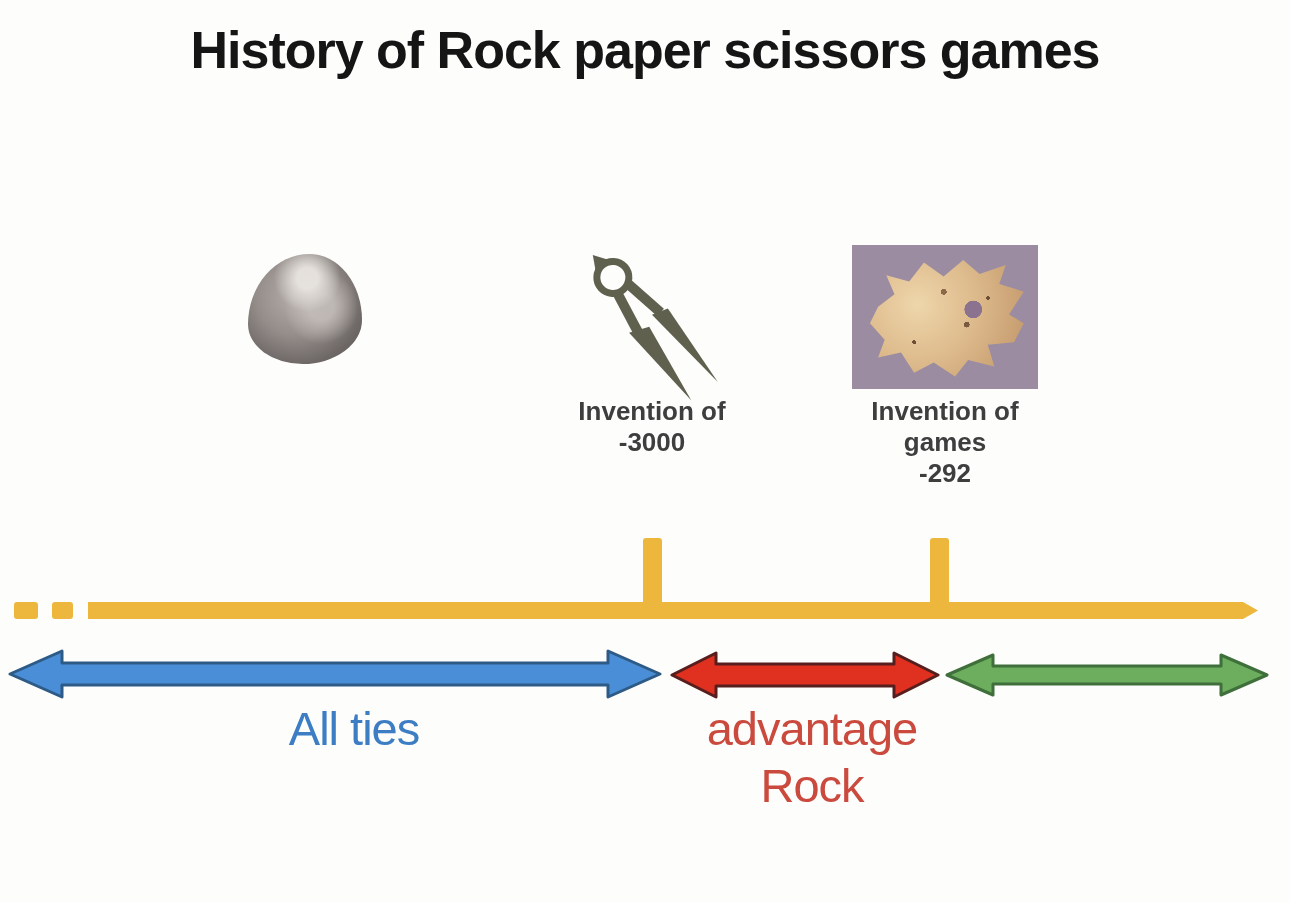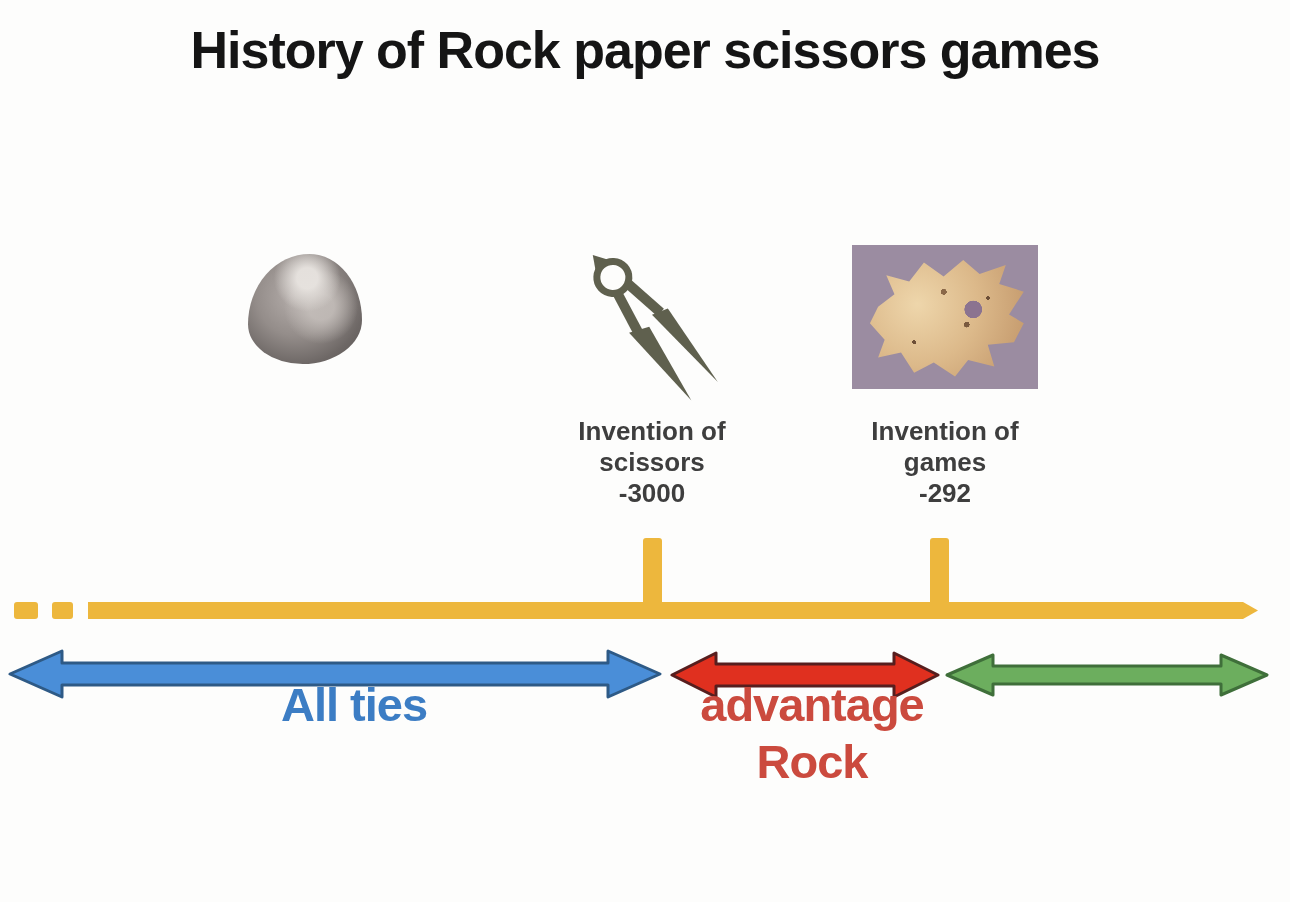--- a/index.html
+++ b/index.html
@@ -46,21 +46,21 @@
       radial-gradient(circle 9px at 66% 44%, #8b7390 96%, transparent),
       radial-gradient(circle at 32% 40%, #eed6ab 0%, #dcb98a 45%, #c69c6f 82%);
     clip-path:polygon(8% 42%,3% 55%,12% 68%,8% 82%,22% 78%,30% 94%,42% 86%,55% 97%,
       63% 84%,79% 89%,75% 72%,91% 70%,97% 55%,88% 48%,97% 30%,82% 24%,86% 9%,
       70% 16%,60% 5%,48% 18%,36% 7%,27% 22%,13% 17%,18% 32%);
   }
 
   
   .caption{
     position:absolute;top:396px;width:240px;text-align:center;
-    font-size:26px;line-height:31px;font-weight:bold;color:#3e3e3e;margin-top:20px;
+    font-size:26px;line-height:31px;font-weight:bold;color:#3e3e3e;
   }
   .caption-scissors{left:532px;}
   .caption-paper{left:825px;}
 
   
   .tl{position:absolute;background:#edb73d;}
   .tl-dash{top:602px;height:17px;border-radius:3px;}
   .tl-dash1{left:14px;width:24px;}
   .tl-dash2{left:52px;width:21px;}
   .tl-bar{
@@ -72,22 +72,22 @@
   .tl-tick2{left:930px;}
 
   
   .arrow{position:absolute;}
   .arrow-blue{left:8px;top:648px;}
   .arrow-red{left:670px;top:651px;}
   .arrow-green{left:945px;top:653px;}
 
   
   .era-label{
-    position:absolute;top:676px;width:300px;text-align:center;
-    font-size:47px;line-height:57px;font-weight:bold;letter-spacing:-1px;
+    position:absolute;top:700px;width:300px;text-align:center;
+    font-size:47px;line-height:57px;font-weight:normal;letter-spacing:-1px;
   }
   .era-blue{left:204px;color:#3c7dc4;}
   .era-red{left:662px;color:#cb4a3e;}
   .era-green{left:960px;color:#58a455;}
 </style>
 </head>
 <body>
 
 <div class="stage">
 
@@ -105,21 +105,20 @@
       <polygon points="99,84 115,90 103,178" fill="#5f604e"></polygon>
     </g>
   </svg>
 
   <div class="paper">
     <div class="paper-frag"></div>
   </div>
 
   <div class="caption caption-scissors">
     <div>Invention of</div>
-    <div>scissors</div>
     <div>-3000</div>
   </div>
   <div class="caption caption-paper">
     <div>Invention of</div>
     <div>games</div>
     <div>-292</div>
   </div>
 
   <div class="tl tl-dash tl-dash1"></div>
   <div class="tl tl-dash tl-dash2"></div>

